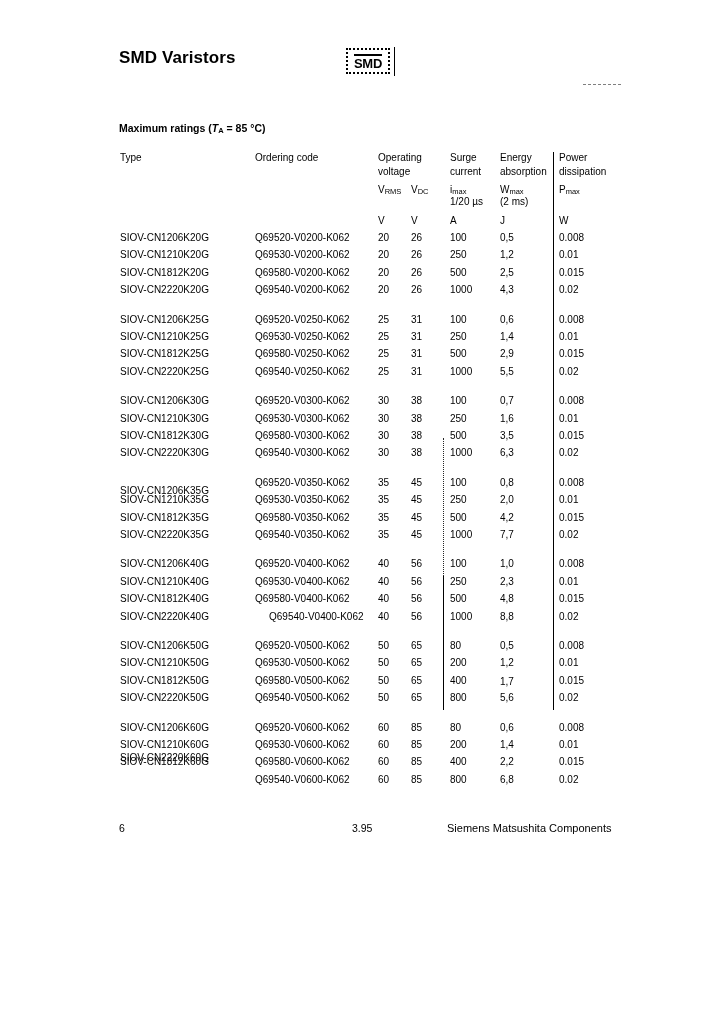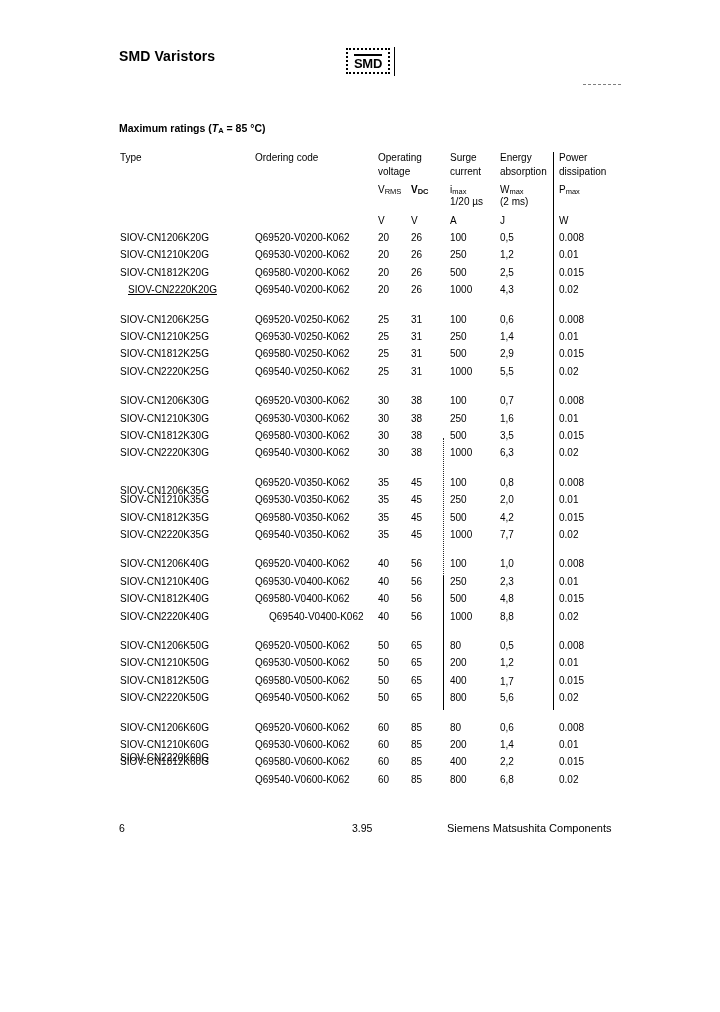--- a/index.html
+++ b/index.html
@@ -22,21 +22,21 @@
     width: 720px;
     height: 1012px;
     overflow: hidden;
   }
 
   
   .doc-title {
     position: absolute;
     left: 119px;
     top: 48px;
-    font-size: 14px;
+    font-size: 17px;
     font-weight: bold;
     letter-spacing: 0.1px;
   }
 
   .smd-logo {
     position: absolute;
     left: 346px;
     top: 48px;
     width: 44px;
     height: 26px;
@@ -166,21 +166,21 @@
     <div class="cell hdr" style="left:378px; top:152px;">Operating</div>
     <div class="cell hdr" style="left:378px; top:166px;">voltage</div>
     <div class="cell hdr" style="left:450px; top:152px;">Surge</div>
     <div class="cell hdr" style="left:450px; top:166px;">current</div>
     <div class="cell hdr" style="left:500px; top:152px;">Energy</div>
     <div class="cell hdr" style="left:500px; top:166px;">absorption</div>
     <div class="cell hdr" style="left:559px; top:152px;">Power</div>
     <div class="cell hdr" style="left:559px; top:166px;">dissipation</div>
 
     <div class="cell" style="left:378px; top:184px;"><span class="ital">V</span><span class="sub">RMS</span></div>
-    <div class="cell" style="left:411px; top:184px;font-weight:bold;"><span class="ital">V</span><span class="sub">DC</span></div>
+    <div class="cell" style="left:411px; top:184px;"><span class="ital">V</span><span class="sub">DC</span></div>
     <div class="cell" style="left:450px; top:184px;"><span class="ital">i</span><span class="sub">max</span></div>
     <div class="cell" style="left:450px; top:196px;">1/20 µs</div>
     <div class="cell" style="left:500px; top:184px;"><span class="ital">W</span><span class="sub">max</span></div>
     <div class="cell" style="left:500px; top:196px;">(2 ms)</div>
     <div class="cell" style="left:559px; top:184px;"><span class="ital">P</span><span class="sub">max</span></div>
 
     <div class="cell" style="left:378px; top:215px;">V</div>
     <div class="cell" style="left:411px; top:215px;">V</div>
     <div class="cell" style="left:450px; top:215px;">A</div>
     <div class="cell" style="left:500px; top:215px;">J</div>
@@ -201,21 +201,21 @@
         <div class="cell row-text" style="left: 450px; top: 249.4px;">250</div>
         <div class="cell row-text" style="left: 500px; top: 249.4px;">1,2</div>
         <div class="cell row-text" style="left: 559px; top: 249.4px;">0.01</div>
         <div class="cell row-text" style="left: 120px; top: 266.8px;">SIOV-CN1812K20G</div>
         <div class="cell row-text" style="left: 255px; top: 266.8px;">Q69580-V0200-K062</div>
         <div class="cell row-text" style="left: 378px; top: 266.8px;">20</div>
         <div class="cell row-text" style="left: 411px; top: 266.8px;">26</div>
         <div class="cell row-text" style="left: 450px; top: 266.8px;">500</div>
         <div class="cell row-text" style="left: 500px; top: 266.8px;">2,5</div>
         <div class="cell row-text" style="left: 559px; top: 266.8px;">0.015</div>
-        <div class="cell row-text" style="left: 128px; top: 284.2px; text-decoration: underline;">SIOV-CN2220K20G</div>
+        <div class="cell row-text" style="left: 120px; top: 284.2px;">SIOV-CN2220K20G</div>
         <div class="cell row-text" style="left: 255px; top: 284.2px;">Q69540-V0200-K062</div>
         <div class="cell row-text" style="left: 378px; top: 284.2px;">20</div>
         <div class="cell row-text" style="left: 411px; top: 284.2px;">26</div>
         <div class="cell row-text" style="left: 450px; top: 284.2px;">1000</div>
         <div class="cell row-text" style="left: 500px; top: 284.2px;">4,3</div>
         <div class="cell row-text" style="left: 559px; top: 284.2px;">0.02</div>
         <div class="cell row-text" style="left: 120px; top: 313.6px;">SIOV-CN1206K25G</div>
         <div class="cell row-text" style="left: 255px; top: 313.6px; text-align: center;">Q69520-V0250-K062</div>
         <div class="cell row-text" style="left: 378px; top: 313.6px;">25</div>
         <div class="cell row-text" style="left: 411px; top: 313.6px;">31</div>

